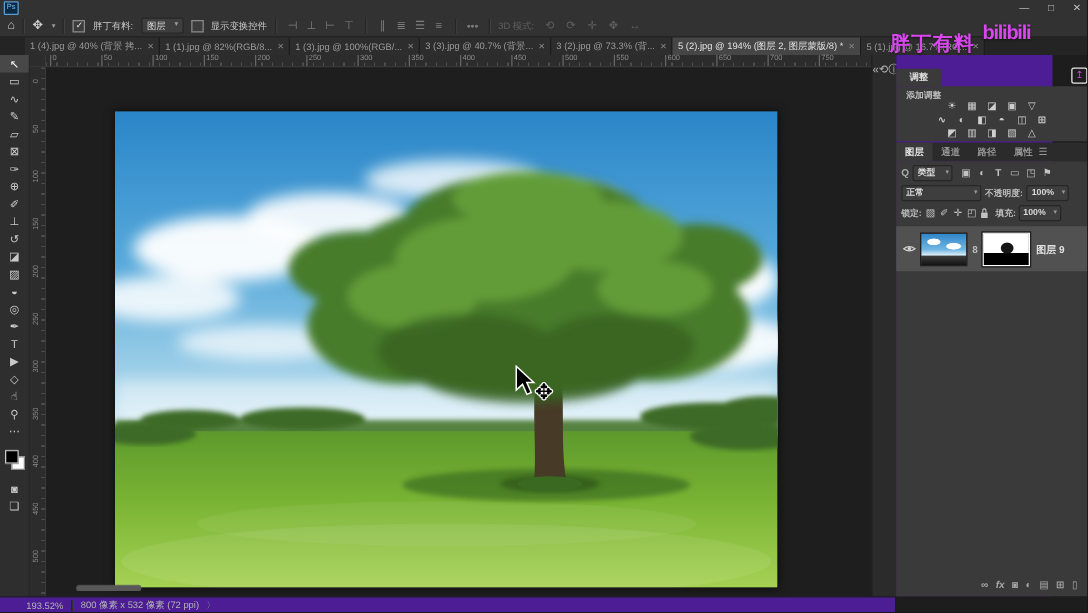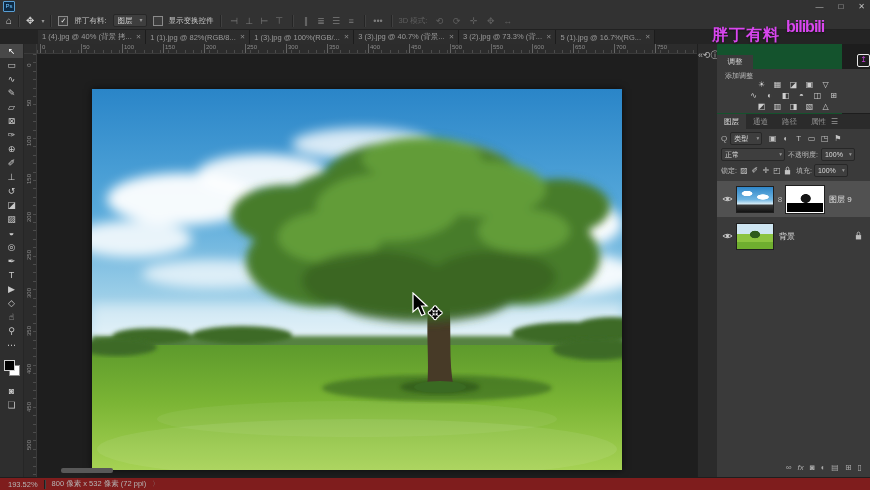--- a/index.html
+++ b/index.html
@@ -22,21 +22,21 @@
   .caret{font-size:6px;color:#999;margin-left:1px;}
   .checkbox{width:8px;height:8px;border:1px solid #8a8a8a;background:#3c3c3c;font-size:7px;line-height:8px;text-align:center;color:#e8e8e8;}
   .ob-label{color:#c8c8c8;white-space:nowrap;}
   .select{position:relative;background:#3e3e3e;border:1px solid #272727;border-radius:2px;height:11px;line-height:11px;
           padding:0 13px 0 4px;color:#ddd;white-space:nowrap;}
   .select::after{content:"▾";position:absolute;right:3px;top:0;font-size:6px;color:#999;}
   .opt-icon{font-size:9px;color:#7d7d7d;width:13px;text-align:center;}
   .dim{color:#5f5f5f;}
 
   
-  .tabbar{position:absolute;left:0;top:30px;width:870px;height:14px;background:#242424;display:flex;padding-left:38px;box-sizing:border-box;}
+  .tabbar{position:absolute;left:0;top:30px;width:870px;height:14px;background:#242424;display:flex;padding-left:20px;box-sizing:border-box;}
   .tab{display:flex;align-items:center;background:#2d2d2d;border-right:1px solid #1c1c1c;padding:0 4px;
        font-size:7.5px;color:#9a9a9a;white-space:nowrap;overflow:hidden;flex:0 1 auto;max-width:160px;}
   .tab.active{background:#464646;color:#e2e2e2;}
   .tab-label{overflow:hidden;text-overflow:clip;white-space:nowrap;}
   .tab-close{margin-left:4px;font-size:6.5px;color:#8a8a8a;}
 
   
   .toolbar{position:absolute;left:0;top:44px;width:24px;height:433px;background:#2e2e2e;border-right:1px solid #262626;box-sizing:border-box;}
   .tool{width:23px;height:14px;line-height:14px;text-align:center;font-size:9px;color:#c9c9c9;}
   .tool.active{background:#484848;color:#fff;}
@@ -65,21 +65,21 @@
   .cursor{position:absolute;left:412px;top:292px;width:40px;height:36px;z-index:40;}
 
   
   .dockstrip{position:absolute;left:697px;top:44px;width:20px;height:433px;background:#2b2b2b;border-left:1px solid #1f1f1f;box-sizing:border-box;}
   .dock-icon{width:19px;height:22px;line-height:22px;text-align:center;font-size:9px;color:#b5b5b5;}
   .dock-icon.badge{width:12px;height:12px;line-height:12px;border-radius:50%;font-size:5.5px;color:#fff;margin:5px auto;font-weight:bold;}
   .dock-icon.wheel{width:11px;height:11px;border-radius:50%;margin:5px auto;
       background:conic-gradient(#f00,#ff0,#0f0,#0ff,#00f,#f0f,#f00);}
 
   
-  .rightpanel{position:absolute;left:717px;top:44px;width:125px;height:433px;background:#14532d;}
+  .rightpanel{position:absolute;left:717px;top:44px;width:125px;height:433px;background:#4c1d95;font-weight:bold;}
   .adj-tab{position:absolute;left:0;top:11px;width:36px;height:14px;background:#3a3a3a;font-size:7.5px;line-height:14px;text-align:center;color:#ddd;}
   .adj-body{position:absolute;left:0;top:25px;width:153px;height:44px;background:#3a3a3a;}
   .adj-header{position:absolute;left:8px;top:2px;font-size:7px;color:#bdbdbd;}
   .adj-row{position:absolute;left:0;width:153px;height:10px;display:flex;justify-content:center;gap:3px;}
   .adj-icon{width:13px;height:10px;line-height:10px;text-align:center;font-size:8px;color:#cfcfcf;}
   .ptab-row{position:absolute;left:0;top:70px;width:153px;height:15px;background:#2b2b2b;display:flex;}
   .ptab{padding:0 7px;font-size:7.5px;line-height:15px;color:#979797;}
   .ptab.active{background:#3a3a3a;color:#e8e8e8;}
   .panel-menu{position:absolute;right:4px;top:70px;font-size:8px;color:#9a9a9a;line-height:15px;}
   .layers-body{position:absolute;left:0;top:85px;width:153px;height:348px;background:#3a3a3a;}
@@ -107,22 +107,22 @@
   .t-bg{background:
       radial-gradient(8px 6px at 50% 42%,#2e5a1d 58%,transparent 68%),
       linear-gradient(180deg,#cfe6f2 0 38%,#8cc440 38% 72%,#6fae2f 72% 100%);}
   .link8{width:6px;text-align:center;font-size:8px;color:#bdbdbd;}
   .layer-name{margin-left:2px;}
   .layer-lock{margin-left:auto;margin-right:8px;}
   .foot-row{position:absolute;left:0;bottom:3px;width:153px;height:13px;display:flex;justify-content:flex-end;align-items:center;gap:6px;padding-right:8px;box-sizing:border-box;}
   .foot-icon{font-size:8px;color:#a8a8a8;font-style:italic;}
 
   
-  .statusbar{position:absolute;left:0;top:477px;width:870px;height:13px;background:#7f1d1d;border-top:1px solid #1e1e1e;box-sizing:border-box;
-             display:flex;align-items:center;gap:6px;padding-left:8px;font-size:7.5px;color:#b5b5b5;}
+  .statusbar{position:absolute;left:0;top:477px;width:716px;height:13px;background:#4c1d95;border-top:1px solid #1e1e1e;box-sizing:border-box;
+             display:flex;align-items:center;gap:6px;padding-left:21px;font-size:7.5px;color:#b5b5b5;}
   .sb-div{width:1px;height:9px;background:#1f1f1f;border-right:1px solid #444;}
   .sb-chevron{color:#8f8f8f;font-size:7px;}
 
   
   .watermark{position:absolute;left:700px;top:12px;width:170px;height:44px;z-index:60;color:#d946ef;}
   .wm-text{position:absolute;left:12px;top:13px;font-size:16px;font-weight:bold;letter-spacing:1px;text-shadow:0 1px 2px rgba(0,0,0,.45);}
   .wm-logo{position:absolute;left:86px;top:6px;font-size:16px;font-weight:bold;letter-spacing:-1px;text-shadow:0 1px 2px rgba(0,0,0,.45);}
   .wm-share{position:absolute;right:0;top:42px;width:11px;height:11px;border:1px solid #fff;border-radius:2px;
             font-size:8px;line-height:10px;text-align:center;opacity:.9;}
 </style>
@@ -190,20 +190,24 @@
       <div class="tab">
         <span class="tab-label">1 (3).jpg @ 100%(RGB/...</span>
         <span class="tab-close">✕</span>
       </div>
       <div class="tab">
         <span class="tab-label">3 (3).jpg @ 40.7% (背景...</span>
         <span class="tab-close">✕</span>
       </div>
       <div class="tab">
         <span class="tab-label">3 (2).jpg @ 73.3% (背...</span>
+        <span class="tab-close">✕</span>
+      </div>
+      <div class="tab active">
+        <span class="tab-label">5 (2).jpg @ 194% (图层 2, 图层蒙版/8) *</span>
         <span class="tab-close">✕</span>
       </div>
       <div class="tab">
         <span class="tab-label">5 (1).jpg @ 16.7%(RG...</span>
         <span class="tab-close">✕</span>
       </div>
     </div>
 
   <div class="ruler-corner"></div>
   <div class="ruler-h" id="ruler-h">
@@ -439,36 +443,20 @@
           <svg width="11" height="8" viewBox="0 0 12 8">
               <path d="M1 4 Q6 0.2 11 4 Q6 7.8 1 4 Z" fill="none" stroke="#d0d0d0"></path>
               <circle cx="6" cy="4" r="1.6" fill="#d0d0d0"></circle>
             </svg>
         </span>
         <span class="thumb t-sky"></span>
         <span class="link8">8</span>
         <span class="thumb t-mask"></span>
         <span class="layer-name">图层 9</span>
       </div>
-      <div class="layer-row" style="top:89px;">
-        <span class="eye">
-          <svg width="11" height="8" viewBox="0 0 12 8">
-              <path d="M1 4 Q6 0.2 11 4 Q6 7.8 1 4 Z" fill="none" stroke="#d0d0d0"></path>
-              <circle cx="6" cy="4" r="1.6" fill="#d0d0d0"></circle>
-            </svg>
-        </span>
-        <span class="thumb t-bg"></span>
-        <span class="layer-name">背景</span>
-        <span class="layer-lock">
-          <svg width="7" height="9" viewBox="0 0 8 10">
-              <rect x="1" y="4.5" width="6" height="5" fill="#bdbdbd"></rect>
-              <path d="M2.5 4.5 V2.8 a1.5 1.7 0 0 1 3 0 V4.5" fill="none" stroke="#bdbdbd"></path>
-            </svg>
-        </span>
-      </div>
 
       <div class="foot-row" id="foot-row">
           <span class="foot-icon">∞</span>
           <span class="foot-icon">fx</span>
           <span class="foot-icon">◙</span>
           <span class="foot-icon">◐</span>
           <span class="foot-icon">▤</span>
           <span class="foot-icon">⊞</span>
           <span class="foot-icon">▯</span>
         </div>

